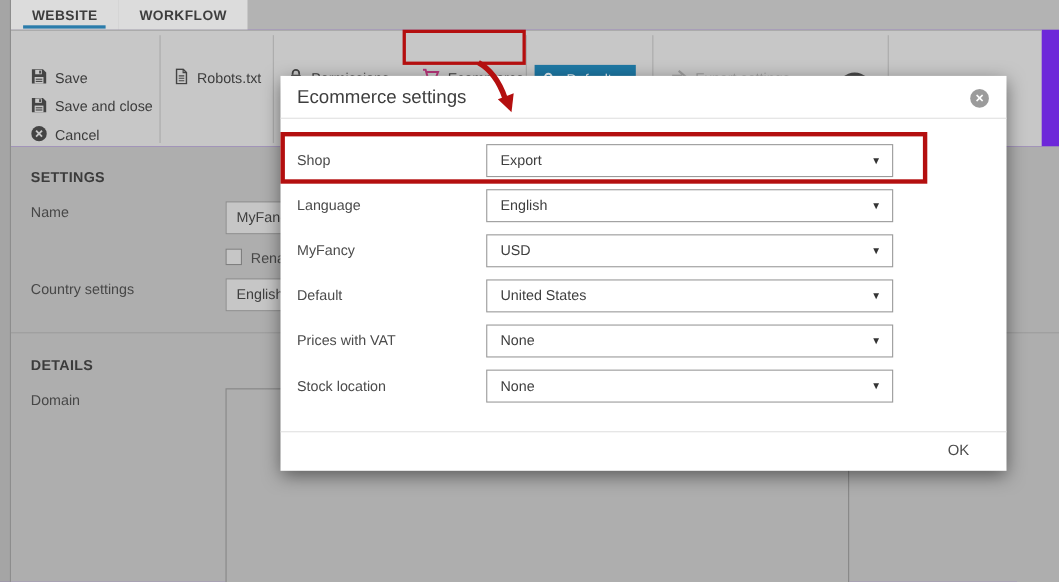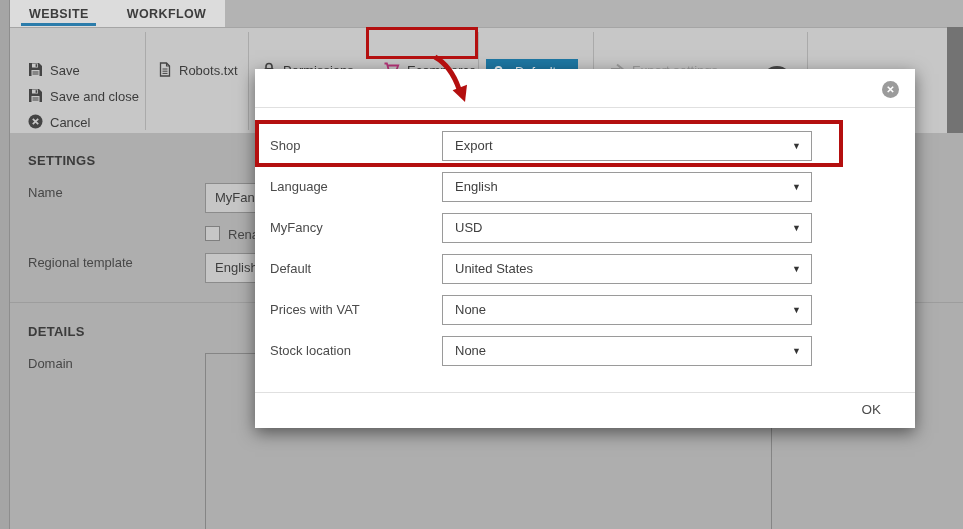--- a/index.html
+++ b/index.html
@@ -1,18 +1,18 @@
 <!DOCTYPE html>
 <html><head>
 <meta charset="utf-8">
 <style>
   * { margin:0; padding:0; box-sizing:border-box; }
   html,body { width:963px; height:529px; }
   body { font-family:"Liberation Sans", sans-serif; background:#aeaeae; }
-  #app { position:relative; width:963px; height:529px; overflow:hidden; background:#737373;padding-left:15px; }
+  #app { position:relative; width:963px; height:529px; overflow:hidden; background:#6d28d9;padding-left:15px; }
 
   
   .left-strip { position:absolute; left:0; top:0; width:10px; height:529px;
                 background:#a5a5a5; border-right:1px solid #8d8d8d; }
 
   
   .tabbar { position:absolute; left:10px; top:0; right:0; height:27px; background:#b3b3b3; display:flex; }
   .tab { position:relative; height:27px; padding:0 19px; background:#dcdcdc;
          display:flex; align-items:center; font-size:12.5px; font-weight:bold;
          letter-spacing:.4px; color:#3d3d3d; cursor:default; }
@@ -201,31 +201,32 @@
 
   <div class="content">
     <div class="sec-heading" style="top:20px">SETTINGS</div>
 
     <div class="fld-label" style="top:52px">Name</div>
     <div class="dim-input" style="top:50px">MyFancy</div>
 
     <div class="dim-check" style="top:93px"></div>
     <div class="fld-label" style="left:218px; top:94px">Rena</div>
 
-    <div class="fld-label" style="top:122px">Regional template</div>
+    <div class="fld-label" style="top:122px">Country settings</div>
     <div class="dim-input" style="top:120px">English</div>
 
     <div class="hsep" style="top:169px"></div>
 
     <div class="sec-heading" style="top:191px">DETAILS</div>
     <div class="fld-label" style="top:223px">Domain</div>
     <div class="dim-textarea"></div>
   </div>
 
   <div class="modal">
+    <div class="modal-title">Ecommerce settings</div>
     <div class="modal-close">✕</div>
     <div class="modal-hsep" style="top:38px"></div>
 
     <div class="m-label" style="top:69px">Shop</div>
     <div class="m-select" style="top:62px">
       <span>Export</span>
       <span class="dd-arrow">▼</span>
     </div>
 
     <div class="m-label" style="top:110px">Language</div>

